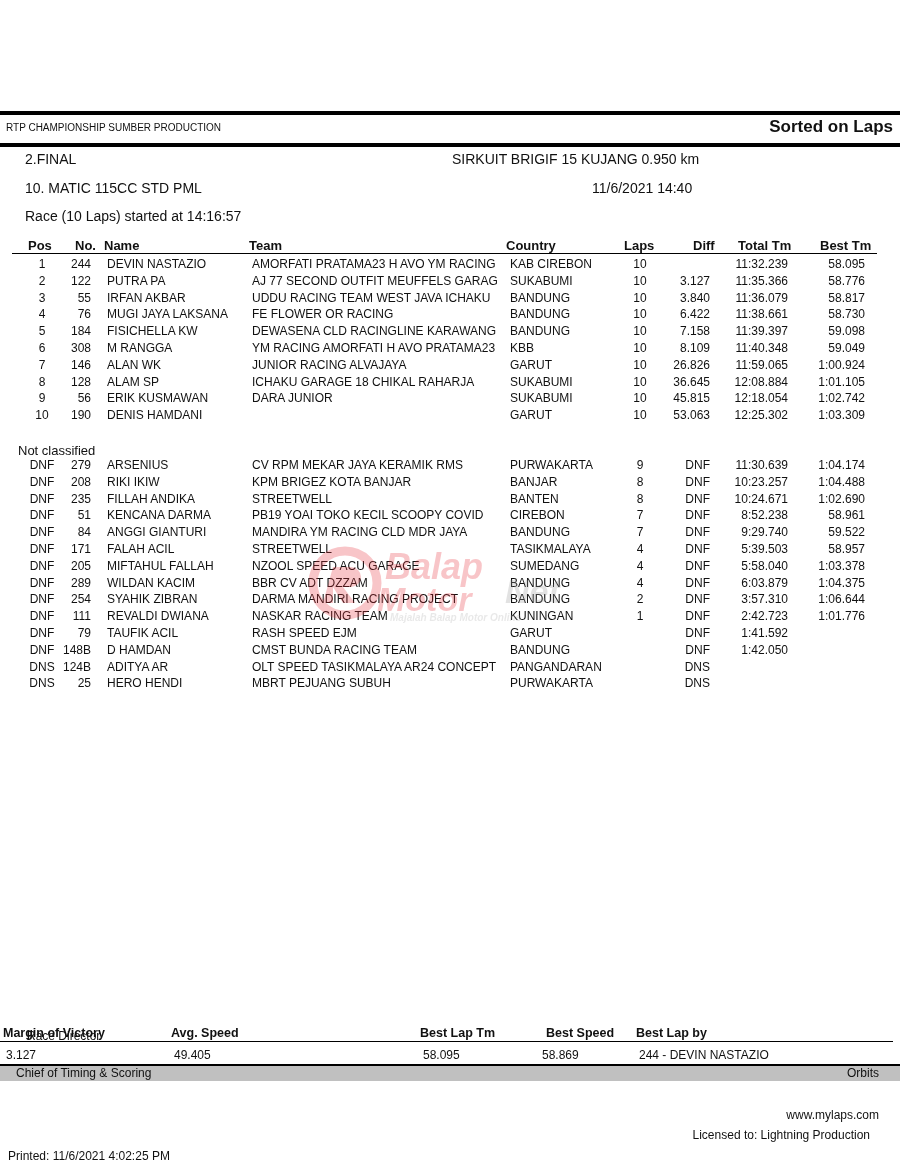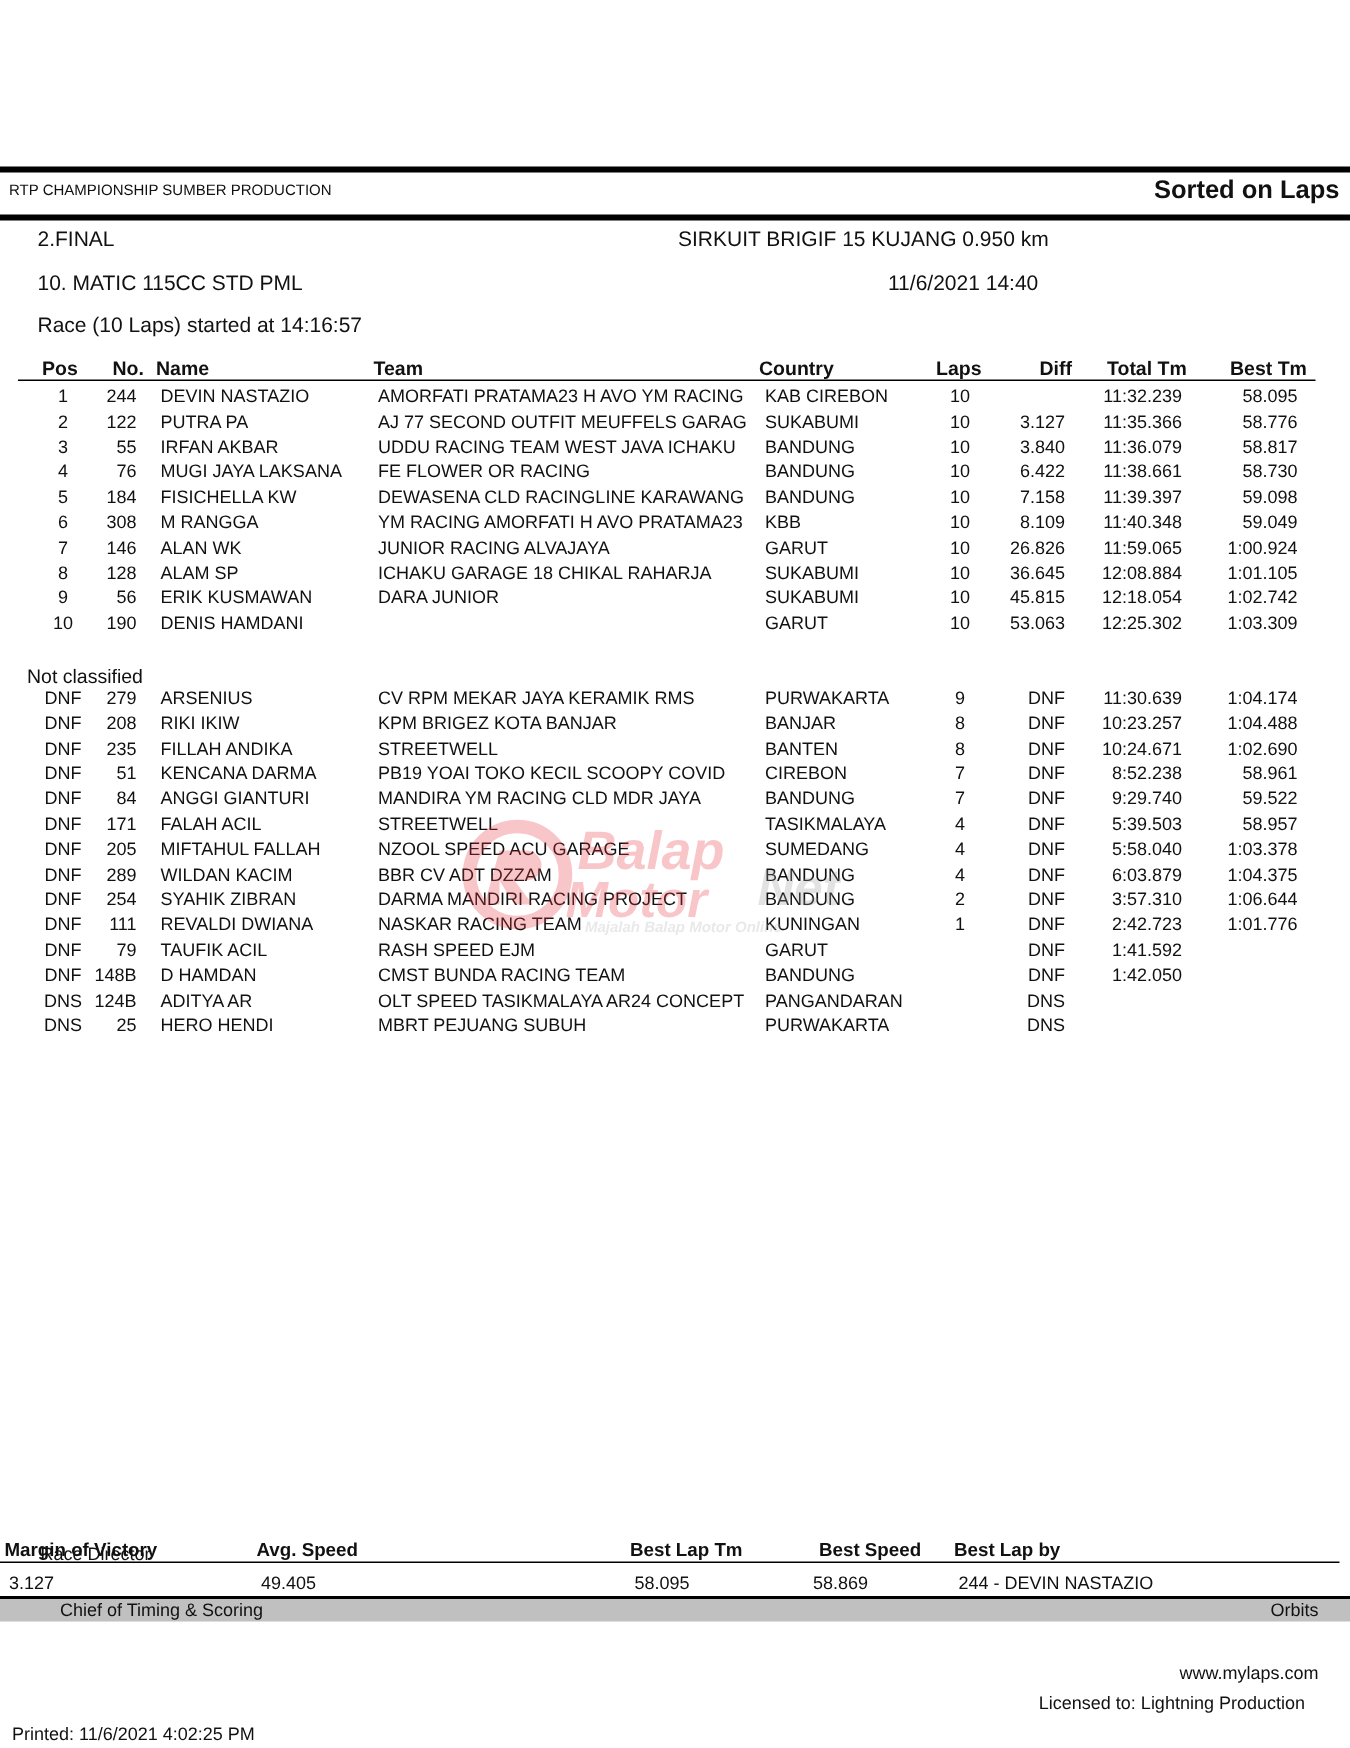--- a/index.html
+++ b/index.html
@@ -354,18 +354,18 @@
   <div class="rule-thin" style="left:0; top:1041px; width:893px;"></div>
   <div class="abs sum-val" style="left:6px;">3.127</div>
   <div class="abs sum-val" style="left:174px;">49.405</div>
   <div class="abs sum-val" style="left:423px;">58.095</div>
   <div class="abs sum-val" style="left:542px;">58.869</div>
   <div class="abs sum-val" style="left:639px;">244 - DEVIN NASTAZIO</div>
   <div class="rule-thin" style="left:0; top:1064px; width:900px; height:2px;"></div>
 </div>
 
 <div class="gray-bar"></div>
-<div class="abs small" style="left:40px; top:1066px;">Chief of Timing &amp; Scoring</div>
+<div class="abs small" style="left:16px; top:1066px;">Chief of Timing &amp; Scoring</div>
 <div class="abs small" style="right:21px; top:1066px;">Orbits</div>
 <div class="abs small" style="left:27px; top:1029px;">Race Director</div>
 <div class="abs small" style="right:21px; top:1108px;">www.mylaps.com</div>
 <div class="abs small" style="right:30px; top:1128px;">Licensed to:  Lightning Production</div>
 <div class="abs small" style="left:8px; top:1149px;">Printed: 11/6/2021 4:02:25 PM</div>
 
 </body></html>

